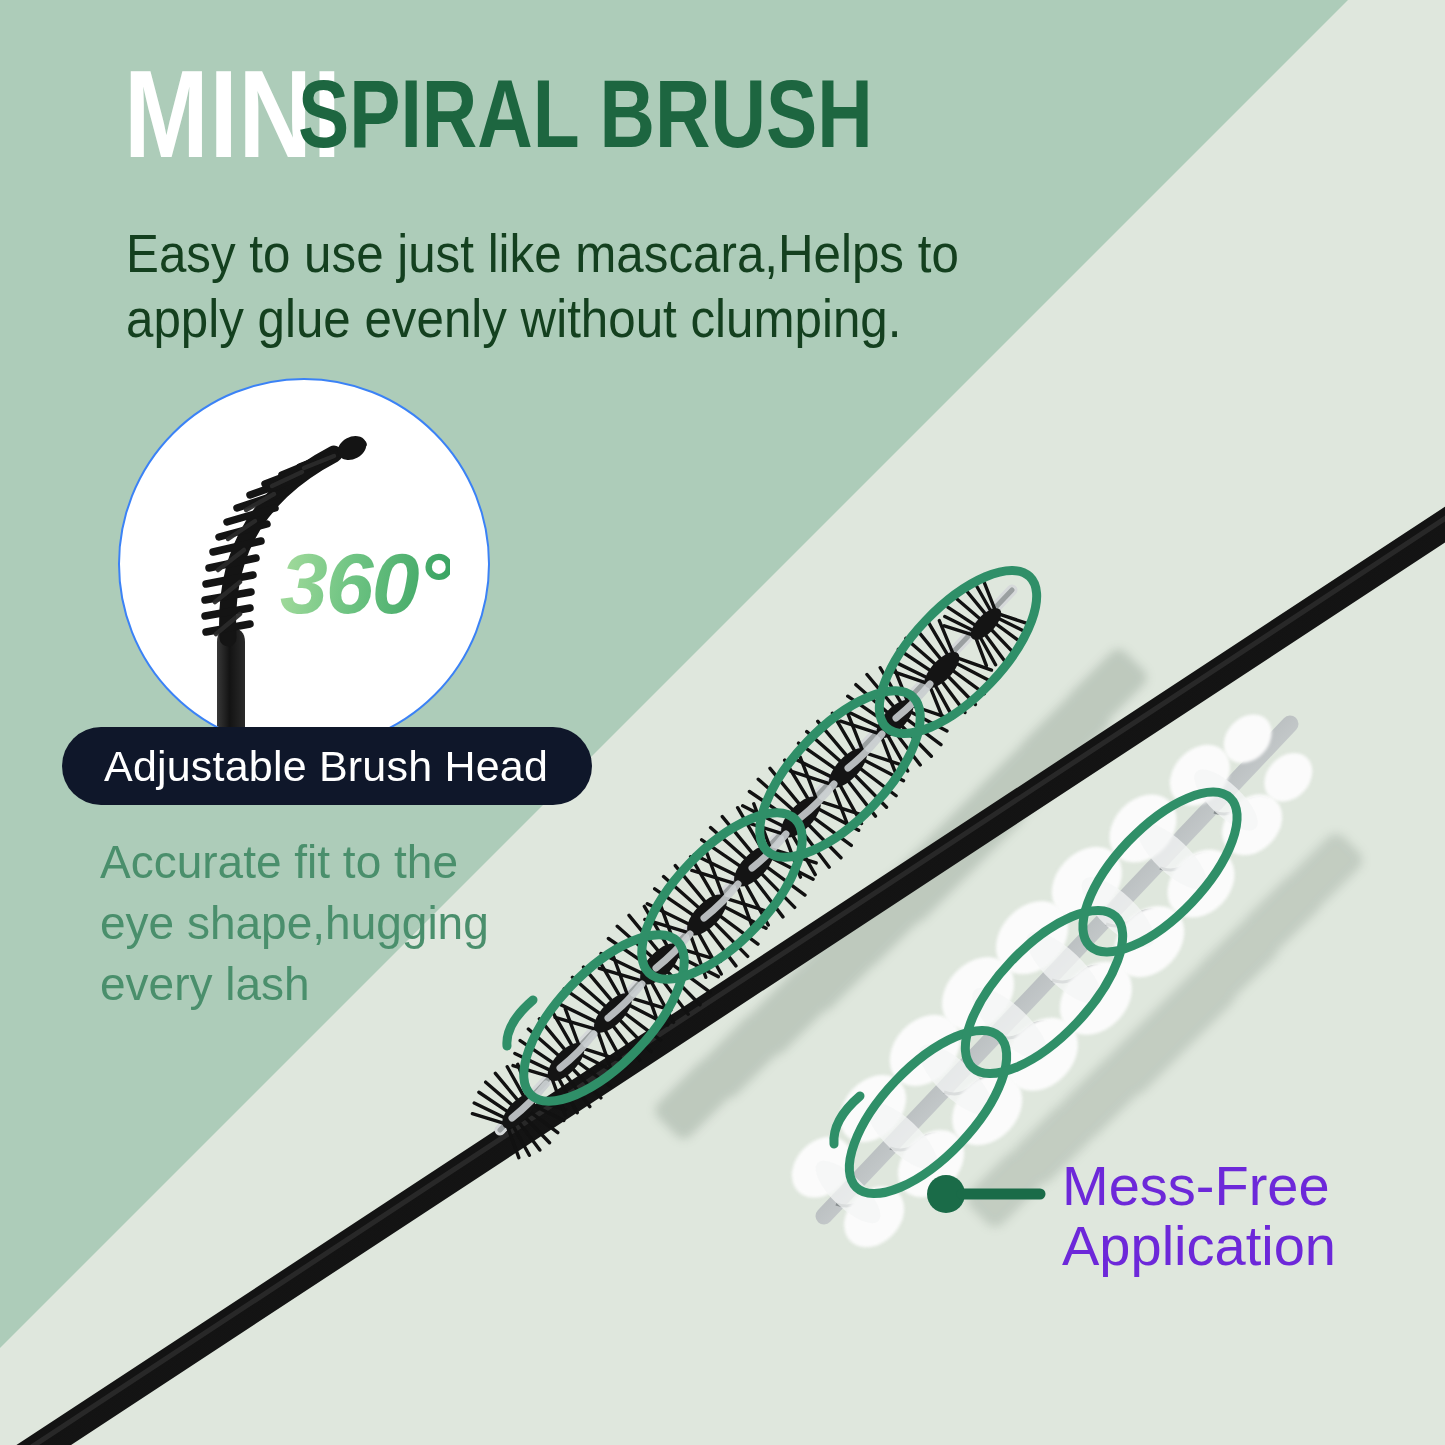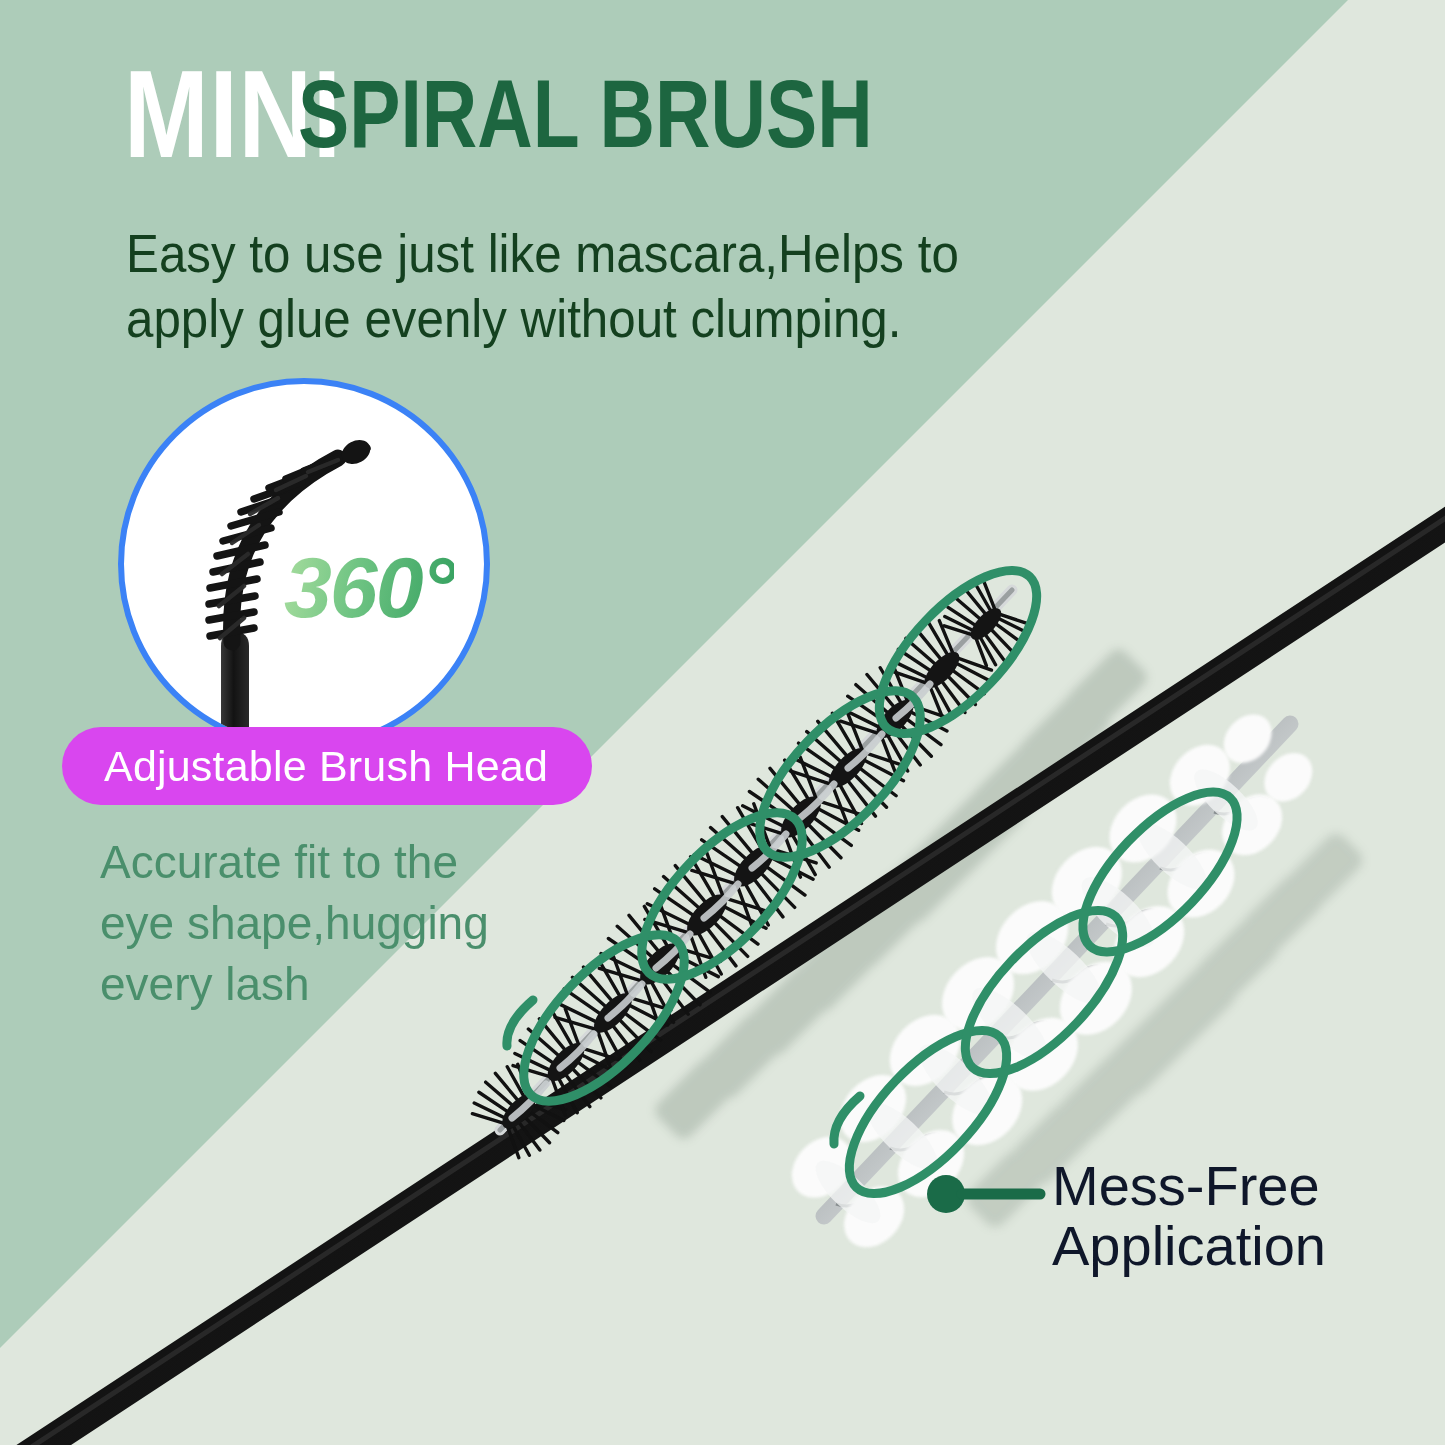--- a/index.html
+++ b/index.html
@@ -74,21 +74,21 @@
 
   
   .circle-badge {
     position: absolute;
     left: 118px;
     top: 378px;
     width: 372px;
     height: 372px;
     border-radius: 50%;
     background: #ffffff;
-    border: 6px solid #3b82f6;
+    border: 2px solid #3b82f6;
     box-sizing: border-box;
     overflow: hidden;
   }
   .circle-badge svg { display: block; }
   .badge-360 {
     position: absolute;
     left: 160px;
     top: 160px;
     font-size: 86px;
     font-weight: 700;
@@ -102,21 +102,21 @@
   }
 
   
   .pill {
     position: absolute;
     left: 62px;
     top: 727px;
     height: 78px;
     padding: 0 44px 0 42px;
     border-radius: 39px;
-    background: #d946ef;
+    background: #0f172a;
     color: #ffffff;
     font-size: 43px;
     font-weight: 400;
     display: flex;
     align-items: center;
     white-space: nowrap;
     letter-spacing: 0.2px;
   }
 
   .subcopy {
@@ -134,25 +134,25 @@
   .callout {
     position: absolute;
     left: 924px;
     top: 1172px;
     width: 450px;
     height: 140px;
   }
   .callout svg { position: absolute; left: 0; top: 0; }
   .callout-text {
     position: absolute;
-    left: 128px;
+    left: 138px;
     top: -16px;
     font-size: 56px;
     line-height: 1.08;
-    color: #0f172a;
+    color: #6d28d9;
     font-weight: 400;
     white-space: pre-line;
   }
 
   
   .artwork {
     position: absolute;
     inset: 0;
     pointer-events: none;
   }

